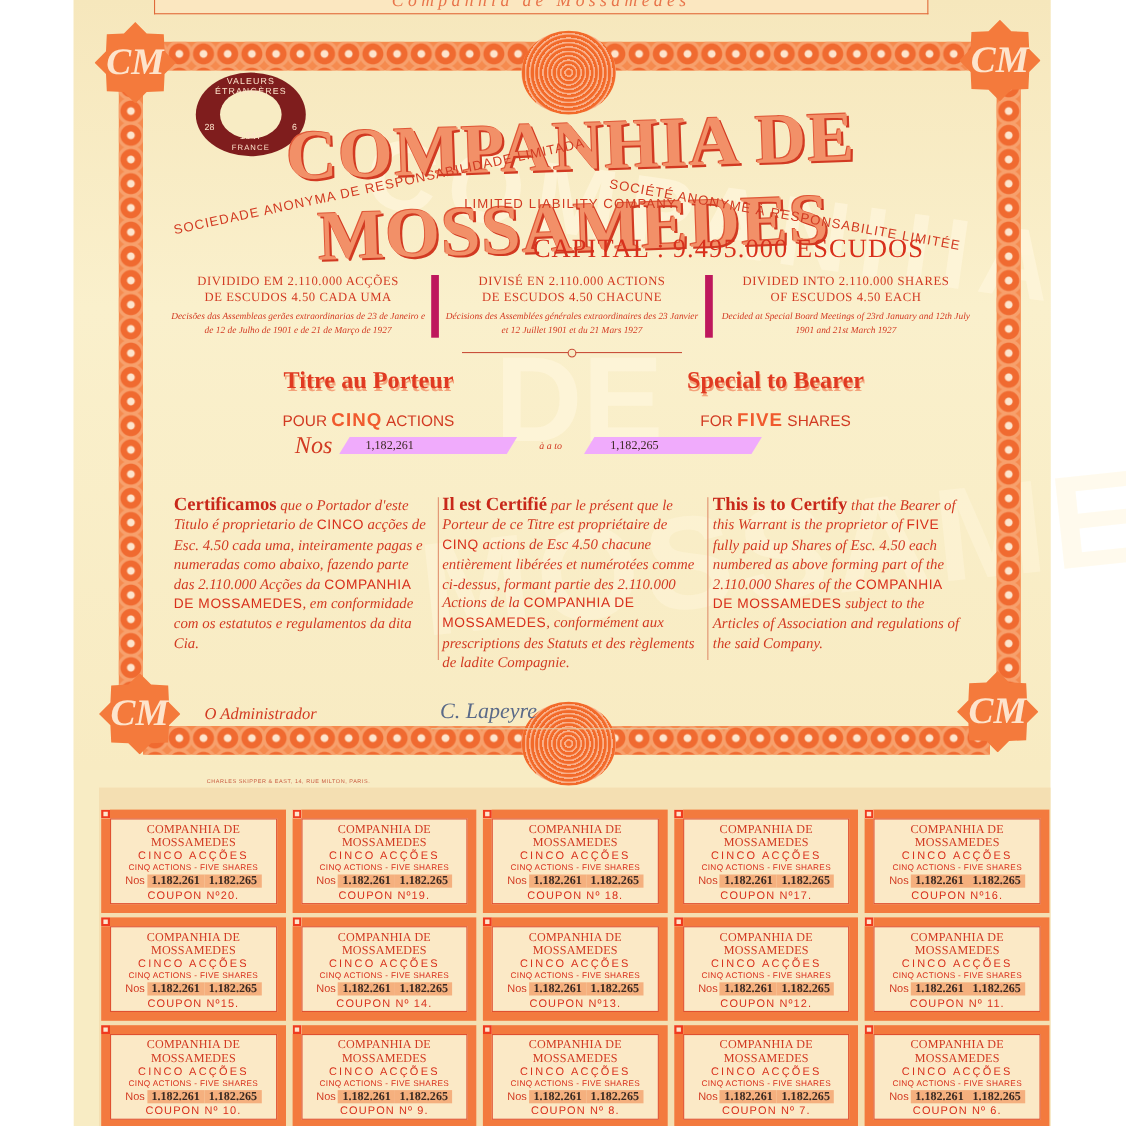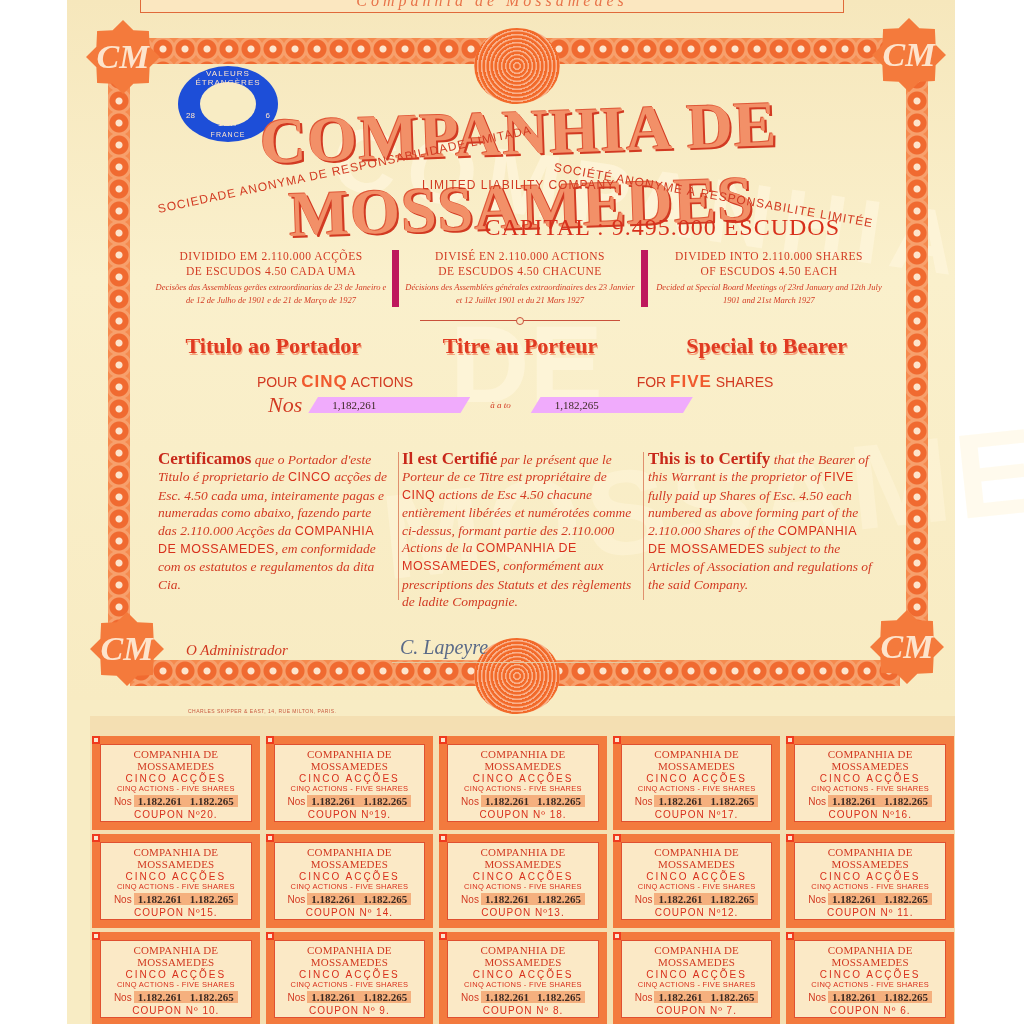--- a/index.html
+++ b/index.html
@@ -24,21 +24,21 @@
       background:repeating-radial-gradient(circle at 50% 50%, #f26a2a 0 2px, #f9b08a 3px 4px); }
   .rosette.top { left:374px; top:0px; }
   .rosette.bottom { left:374px; top:610px; }
   .corner { position:absolute; width:74px; height:74px; background:#f47a3c;
       clip-path:polygon(50% 0,64% 14%,85% 15%,86% 36%,100% 50%,86% 64%,85% 85%,64% 86%,50% 100%,36% 86%,15% 85%,14% 64%,0 50%,14% 36%,15% 15%,36% 14%);
       display:flex; align-items:center; justify-content:center; }
   .corner span { color:#fde4cc; font-size:34px; font-style:italic; font-weight:bold; font-family:"Liberation Serif",serif; }
   .corner.tl { left:-14px; top:-8px; } .corner.tr { left:772px; top:-10px; }
   .corner.bl { left:-10px; top:584px; } .corner.br { left:770px; top:582px; }
 
-  .stamp { position:absolute; left:178px; top:66px; width:100px; height:76px; border-radius:50%; background:#1d4ed8;
+  .stamp { position:absolute; left:178px; top:66px; width:100px; height:76px; border-radius:50%; background:#7f1d1d;
       display:flex; align-items:center; justify-content:center; }
   .stamp .hole { width:56px; height:44px; border-radius:50%; background:#f8ecc4; }
   .stamp .ring-text { position:absolute; top:3px; width:100%; text-align:center; color:#fde4cc; font-size:8px; font-family:"Liberation Sans",sans-serif; letter-spacing:1px; }
   .stamp .year { position:absolute; bottom:14px; width:100%; text-align:center; color:#fde4cc; font-size:9px; font-family:"Liberation Sans",sans-serif; }
   .stamp .country { position:absolute; bottom:4px; width:100%; text-align:center; color:#fde4cc; font-size:7px; font-family:"Liberation Sans",sans-serif; letter-spacing:1px; }
   .stamp .n-left { position:absolute; left:8px; bottom:22px; color:#fde4cc; font-size:8px; font-family:"Liberation Sans",sans-serif; }
   .stamp .n-right { position:absolute; right:8px; bottom:22px; color:#fde4cc; font-size:8px; font-family:"Liberation Sans",sans-serif; }
 
   .watermark { position:absolute; color:#fff6dc; opacity:0.75; font-family:"Liberation Sans",sans-serif; font-weight:bold; pointer-events:none; }
 
@@ -159,21 +159,20 @@
   </div>
   <div class="col">
     <div class="l1">DIVIDED INTO 2.110.000 SHARES</div>
     <div class="l2">OF ESCUDOS 4.50 EACH</div>
     <div class="note">Decided at Special Board Meetings of 23rd January and 12th July 1901 and 21st March 1927</div>
   </div>
 </div>
 <div class="divider"></div>
 
 <div class="headings">
-  <div>Titulo ao Portador</div>
   <div>Titre au Porteur</div>
   <div>Special to Bearer</div>
 </div>
 
 <div class="shares">
   <div><span>POUR </span><b>CINQ</b><span> ACTIONS</span></div>
   <div><span>FOR </span><b>FIVE</b><span> SHARES</span></div>
 </div>
 
 <div class="numbers">

